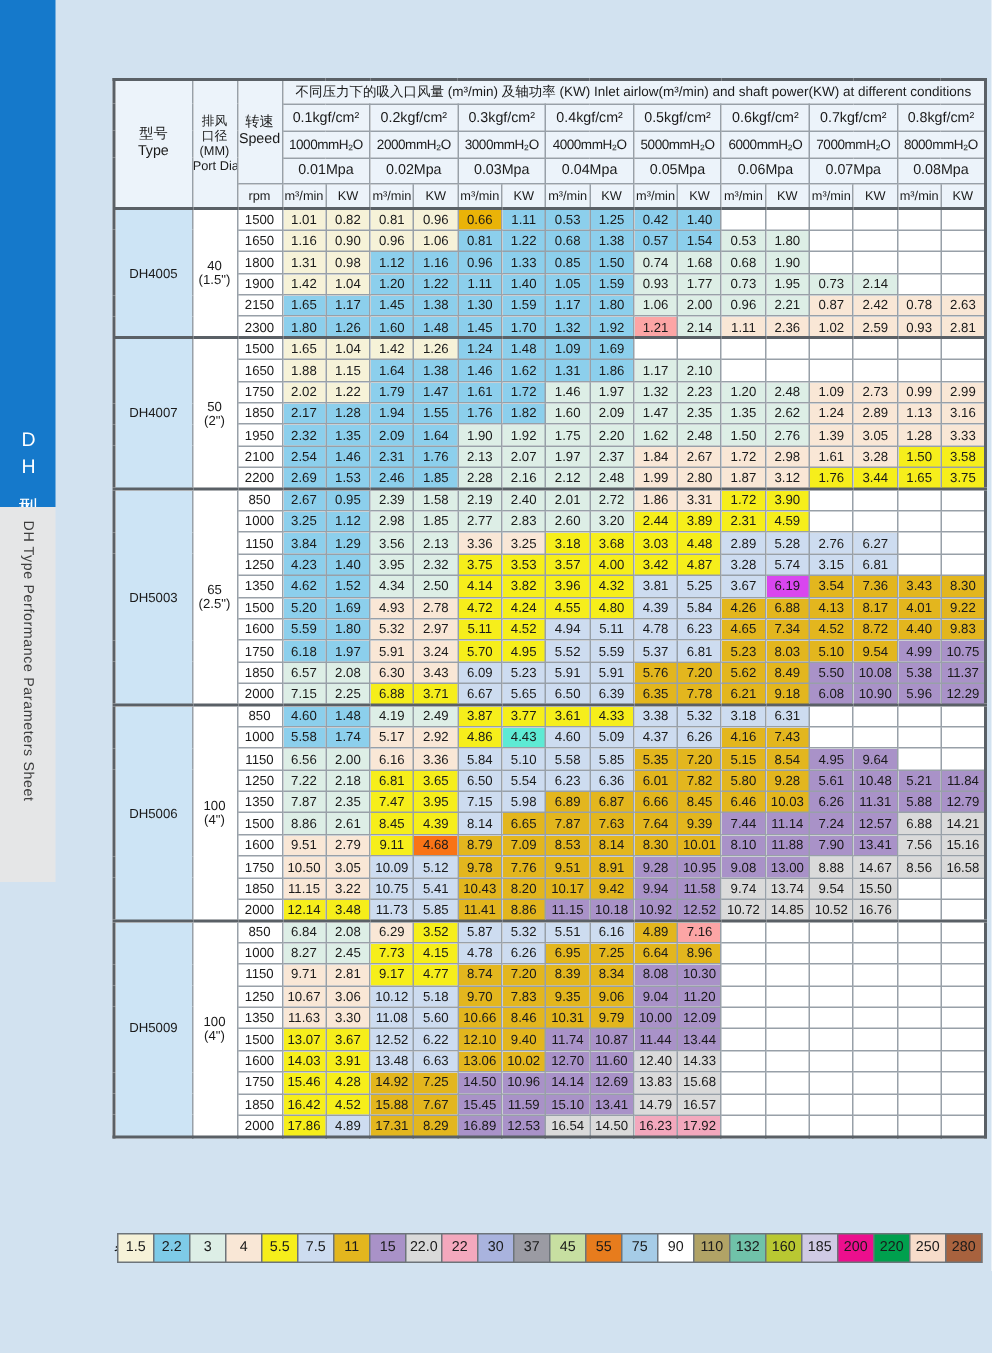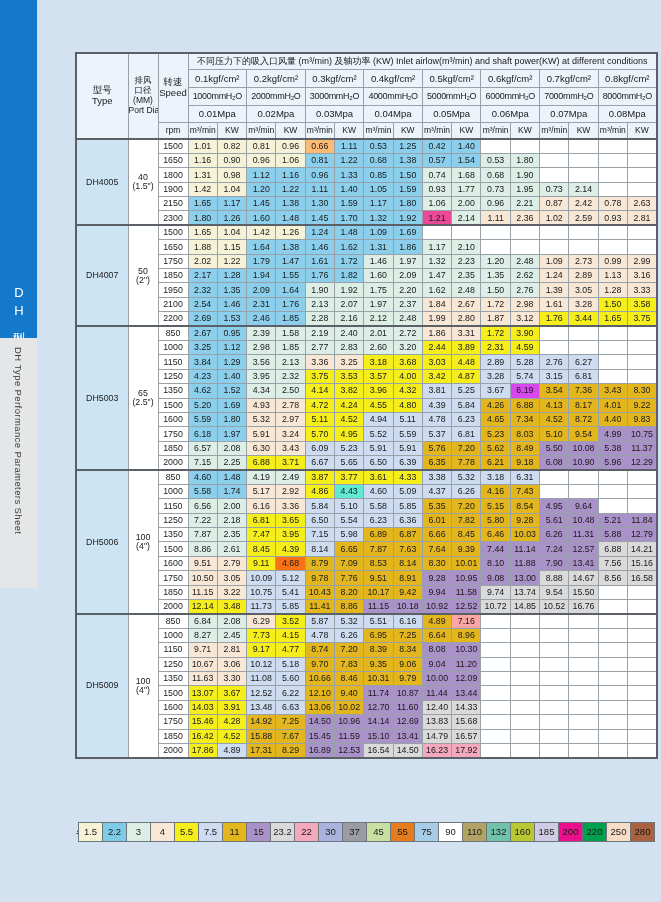--- a/index.html
+++ b/index.html
@@ -150,21 +150,21 @@
           <td class="model" rowspan="6">DH4005</td>
           <td class="port" rowspan="6">
             <div>40</div>
             <div>(1.5")</div>
           </td>
           <td class="speed">1500</td>
           <td style="background:#f6f2d8">1.01</td>
           <td style="background:#f6f2d8">0.82</td>
           <td style="background:#f6f2d8">0.81</td>
           <td style="background:#f6f2d8">0.96</td>
-          <td style="background:#fdba74">0.66</td>
+          <td style="background:#eab308">0.66</td>
           <td style="background:#8ccfec">1.11</td>
           <td style="background:#8ccfec">0.53</td>
           <td style="background:#8ccfec">1.25</td>
           <td style="background:#8ccfec">0.42</td>
           <td style="background:#8ccfec">1.40</td>
           <td style=""></td>
           <td style=""></td>
           <td style=""></td>
           <td style=""></td>
           <td style=""></td>
@@ -249,21 +249,21 @@
         <tr class="">
           <td class="speed">2300</td>
           <td style="background:#8ccfec">1.80</td>
           <td style="background:#8ccfec">1.26</td>
           <td style="background:#8ccfec">1.60</td>
           <td style="background:#8ccfec">1.48</td>
           <td style="background:#8ccfec">1.45</td>
           <td style="background:#8ccfec">1.70</td>
           <td style="background:#8ccfec">1.32</td>
           <td style="background:#8ccfec">1.92</td>
-          <td style="background:#ec4899">1.21</td>
+          <td style="background:#fca5a5">1.21</td>
           <td style="background:#ddeee6">2.14</td>
           <td style="background:#f9e7d6">1.11</td>
           <td style="background:#f9e7d6">2.36</td>
           <td style="background:#f9e7d6">1.02</td>
           <td style="background:#f9e7d6">2.59</td>
           <td style="background:#f9e7d6">0.93</td>
           <td style="background:#f9e7d6">2.81</td>
         </tr>
         <tr class="block-top">
           <td class="model" rowspan="7">DH4007</td>
@@ -994,21 +994,21 @@
   <div class="legend-title">各颜色对应电机功率 ( KW ) Motor Power indicated by each color</div>
   <div class="legend-row" id="legend-row">
       <div class="sw" style="background:#f6f2d8">1.5</div>
       <div class="sw" style="background:#7ecbe8">2.2</div>
       <div class="sw" style="background:#ddeee6">3</div>
       <div class="sw" style="background:#f9e7d6">4</div>
       <div class="sw" style="background:#f6ee1b">5.5</div>
       <div class="sw" style="background:#cddcf0">7.5</div>
       <div class="sw" style="background:#e3b61e">11</div>
       <div class="sw" style="background:#a992c8">15</div>
-      <div class="sw" style="background:#dadada">23.2</div>
+      <div class="sw" style="background:#dadada">22.0</div>
       <div class="sw" style="background:#f3a8bd">22</div>
       <div class="sw" style="background:#a9b3de">30</div>
       <div class="sw" style="background:#9b9ba3">37</div>
       <div class="sw" style="background:#c7dfa1">45</div>
       <div class="sw" style="background:#e77c1d">55</div>
       <div class="sw" style="background:#a6cce7">75</div>
       <div class="sw" style="background:#ffffff">90</div>
       <div class="sw" style="background:#b1a366">110</div>
       <div class="sw" style="background:#70c2a9">132</div>
       <div class="sw" style="background:#b9c832">160</div>

